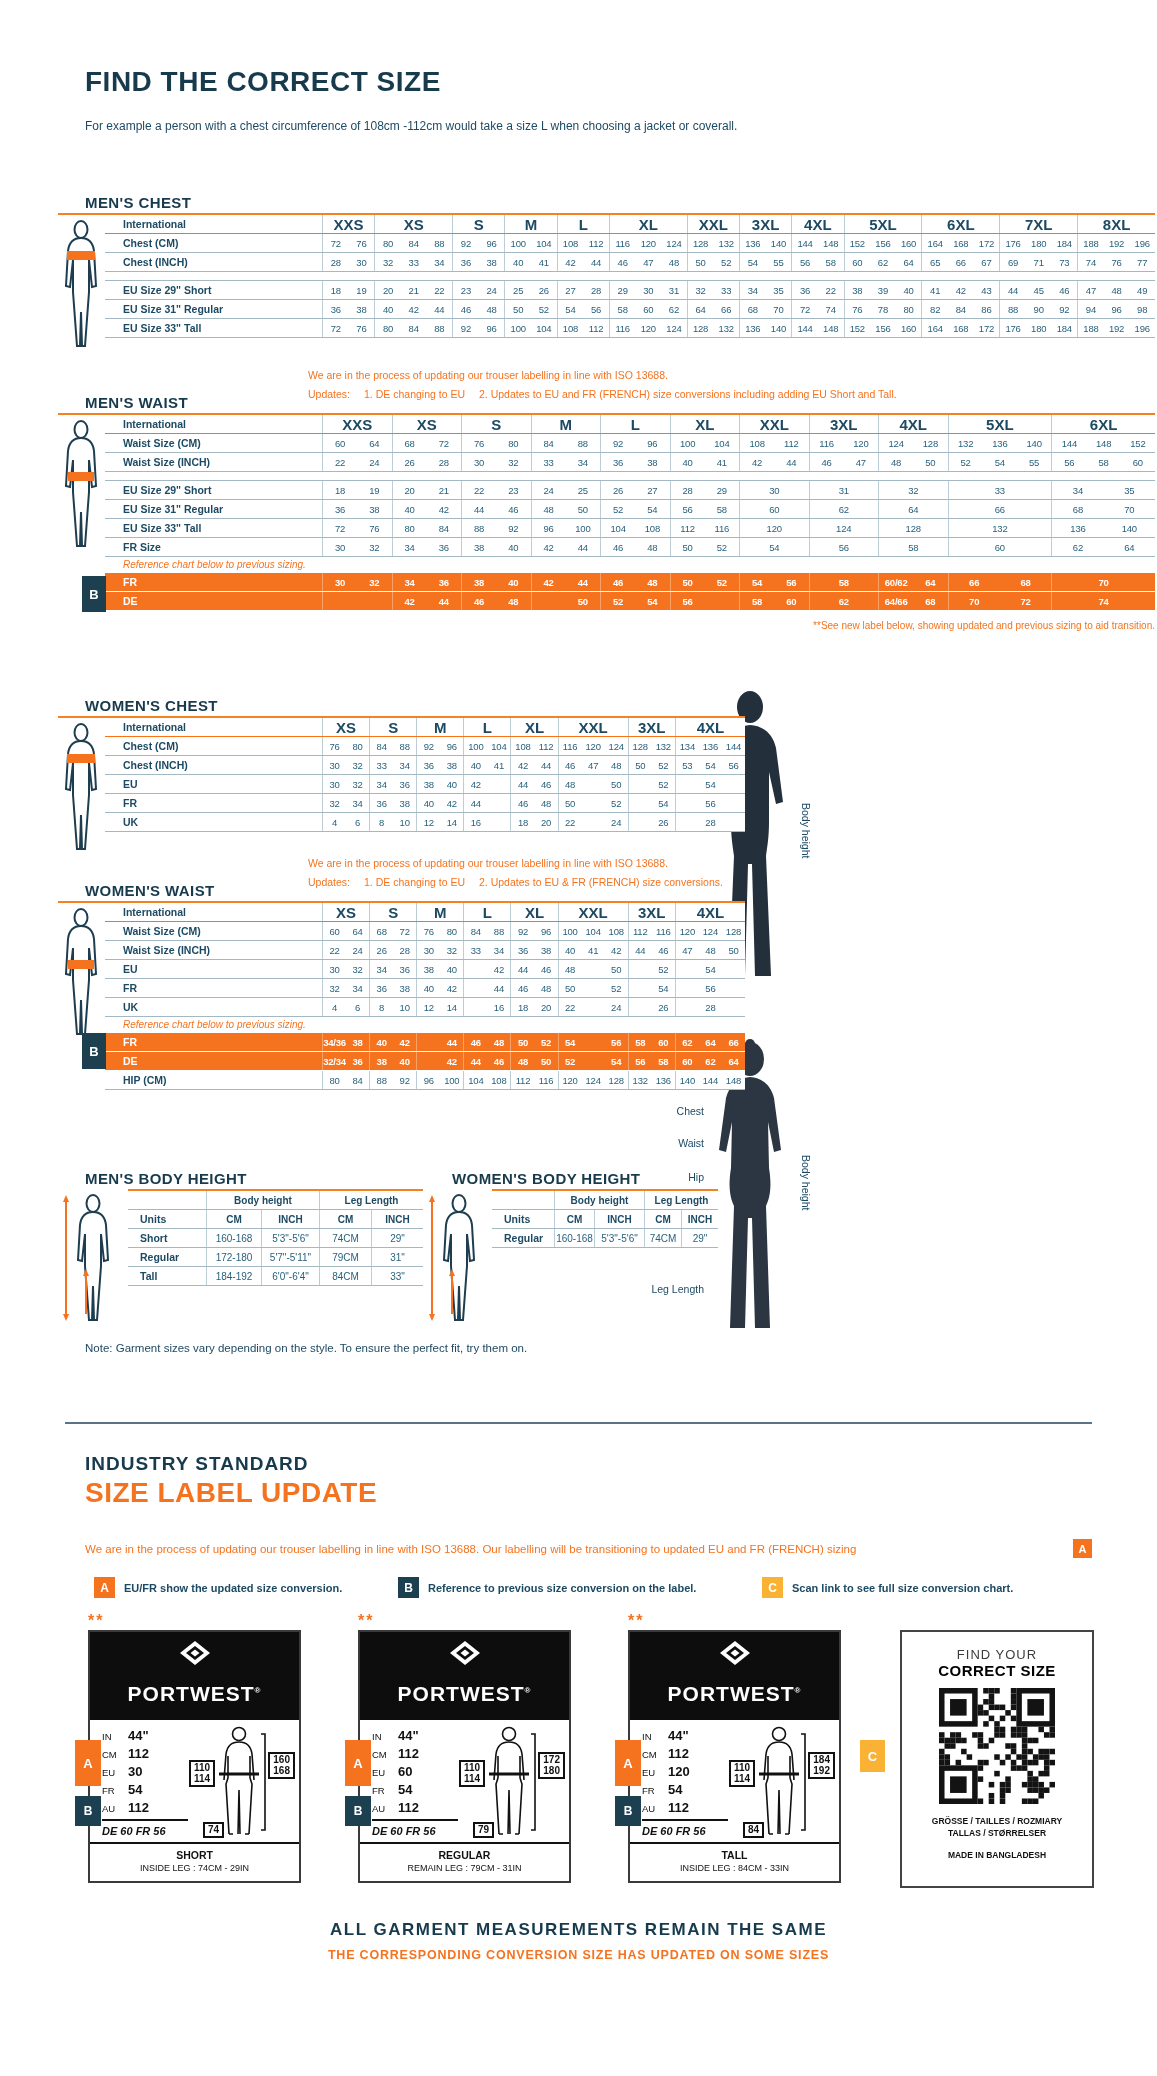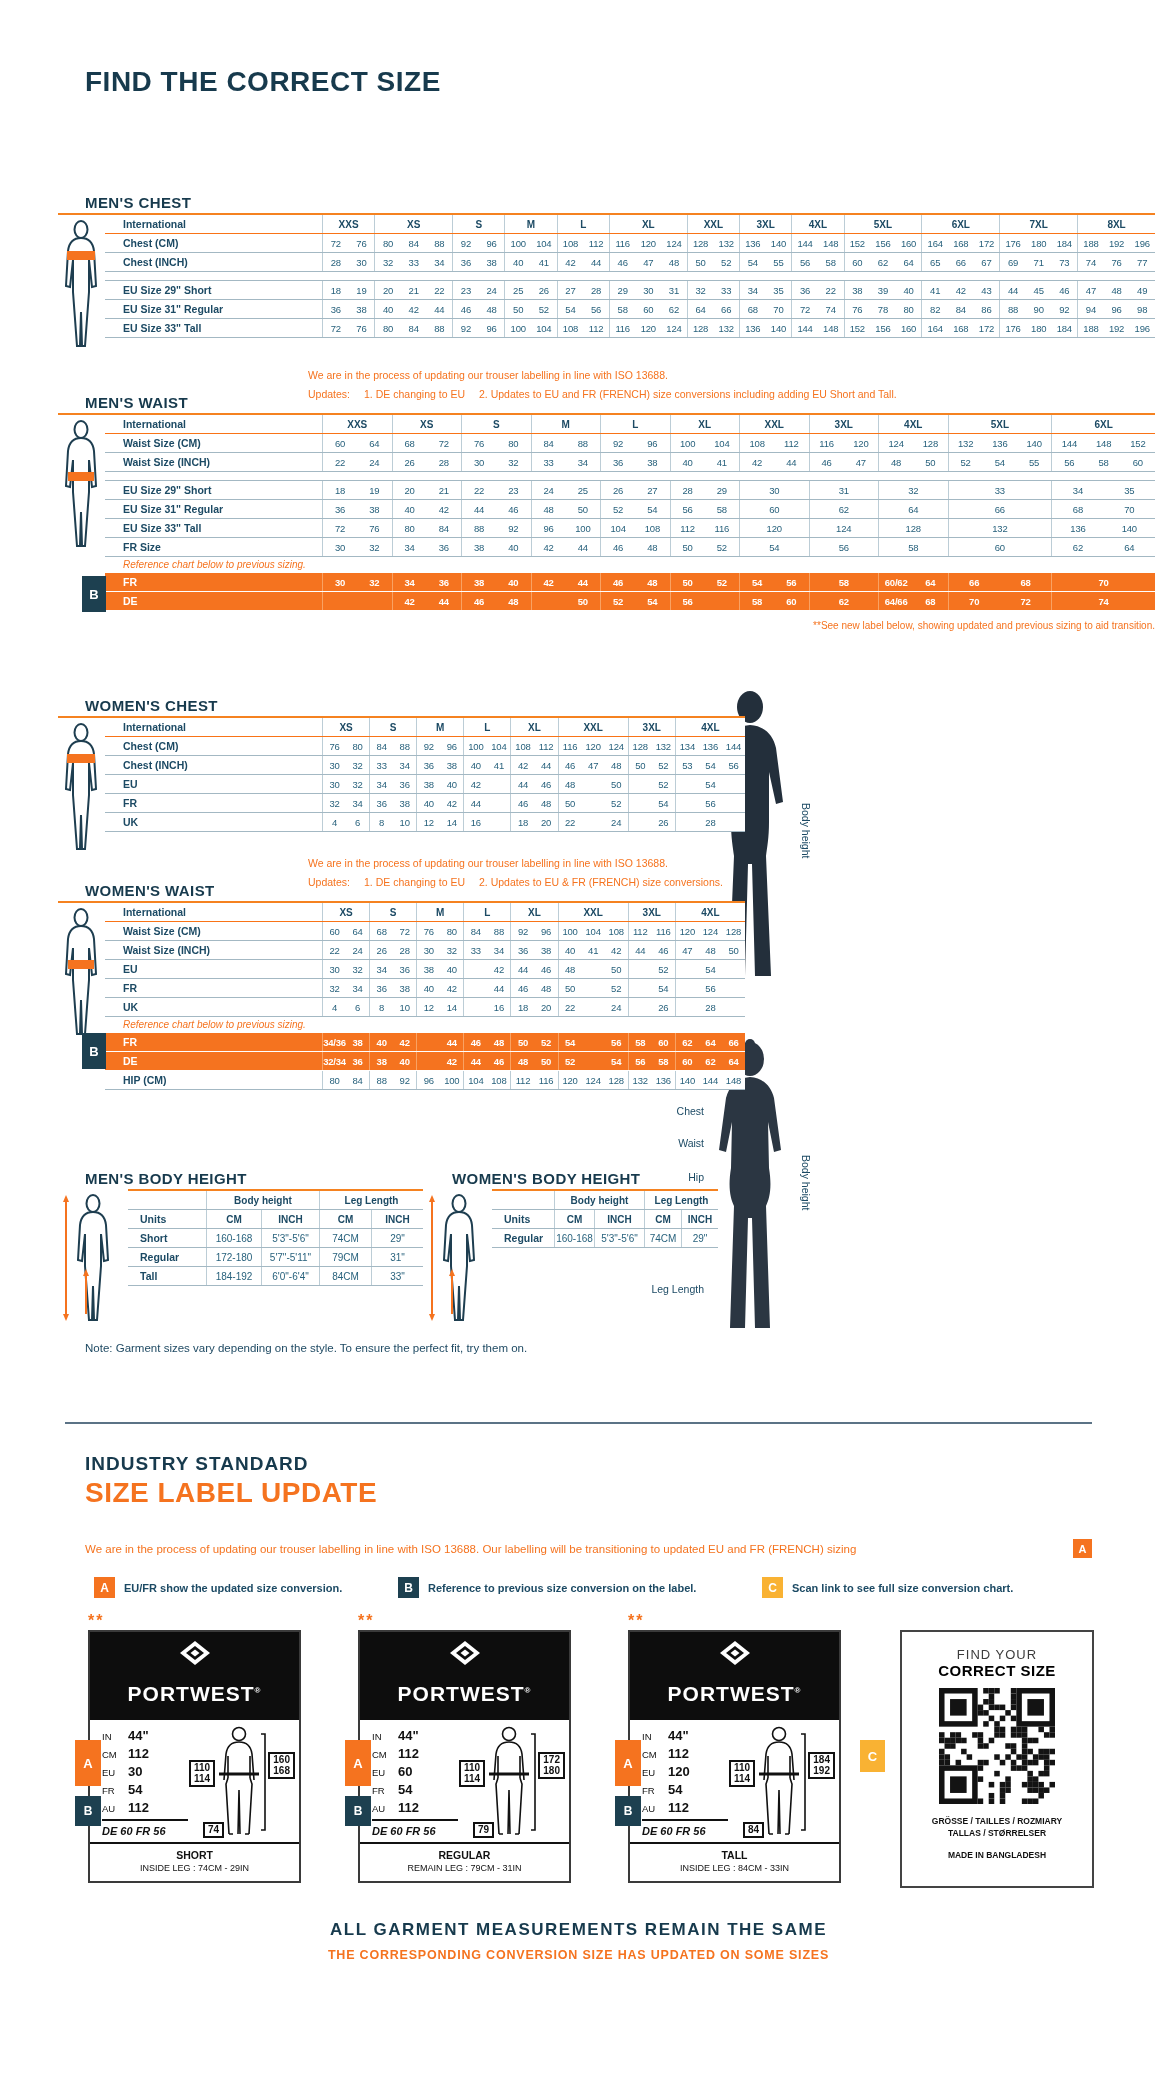--- a/index.html
+++ b/index.html
@@ -14,21 +14,21 @@
   
   .size-section{position:absolute;border-top:2px solid #f58220;padding-left:47px;background:transparent;z-index:2}
   .sec-fig{position:absolute;left:0;top:5px;width:46px}
   .size-table{width:100%;background:#fff}
   .st-row{display:flex;height:19px;border-bottom:1px solid #a3b8c3;align-items:stretch}
   .st-head{border-bottom:1px solid #f97316}
   .st-gap{height:9px;border-bottom:1px solid #a3b8c3}
   .st-label{width:217px;flex:0 0 217px;display:flex;align-items:center;padding-left:18px;font-size:10.5px;font-weight:bold;color:#1c4a64}
   .st-group{display:flex;flex-basis:0;min-width:0;border-left:1px solid #bccdd6;align-items:center}
   .st-sub{flex:1;text-align:center;font-size:9.5px;letter-spacing:-.2px;color:#27617c;align-self:center}
-  .st-hgroup{flex:1;text-align:center;font-size:10px;font-weight:bold;color:#1c4a64;align-self:center}
+  .st-hgroup{flex:1;text-align:center;font-size:15px;font-weight:bold;color:#1c4a64;align-self:center}
   .st-orange{background:#f5731f;border-bottom:1px solid #fff}
   .st-orange .st-label{color:#fff}
   .st-orange .st-sub{color:#fff;font-weight:bold}
   .st-orange .st-group{border-left-color:#f9a263}
   .st-refnote{height:16px;line-height:15px;padding-left:18px;font-size:10px;font-style:italic;color:#f5731f}
 
   .tbl-note{position:absolute;font-size:10.5px;color:#f5731f;line-height:19px;z-index:3}
   .tbl-note b{font-weight:normal}
   .tbl-note .sp{display:inline-block;width:14px}
   .footnote{position:absolute;font-size:10px;color:#f5731f;text-align:right;width:520px;z-index:3}
@@ -100,20 +100,21 @@
   .made{font-size:8.5px;font-weight:bold;color:#111;margin-top:11px}
 
   #footer1{position:absolute;left:0;top:1920px;width:1157px;text-align:center;font-size:17px;font-weight:bold;color:#173a4d;letter-spacing:1.5px}
   #footer2{position:absolute;left:0;top:1948px;width:1157px;text-align:center;font-size:12.5px;font-weight:bold;color:#f5731f;letter-spacing:.8px}
 </style>
 </head>
 <body>
 
 <h1 id="page-title">FIND THE CORRECT SIZE</h1>
 <div id="intro">
+  <div>For example a person with a chest circumference of 108cm -112cm would take a size L when choosing a jacket or coverall.</div>
 </div>
 
 <div class="sec-head" style="left:85px;top:194px">MEN'S CHEST</div>
 <div class="size-section" style="left:58px;top:213px;width:1097px">
   <span class="sec-fig"><svg width="56" height="130" viewBox="0 0 56 130">
         <g transform="translate(0,0)">
           <g fill="none" stroke="#1e3e50" stroke-width="2">
             <ellipse cx="23" cy="9.5" rx="6.5" ry="8.5"></ellipse>
             <path d="M23 18 C15 18 11 23 10 31 L8 66 L12 67 L15 40 L15 72 L19 126 L22 126 L23 92 L24 126 L27 126 L31 72 L31 40 L34 67 L38 66 L36 31 C35 23 31 18 23 18 Z"></path>
           </g>

